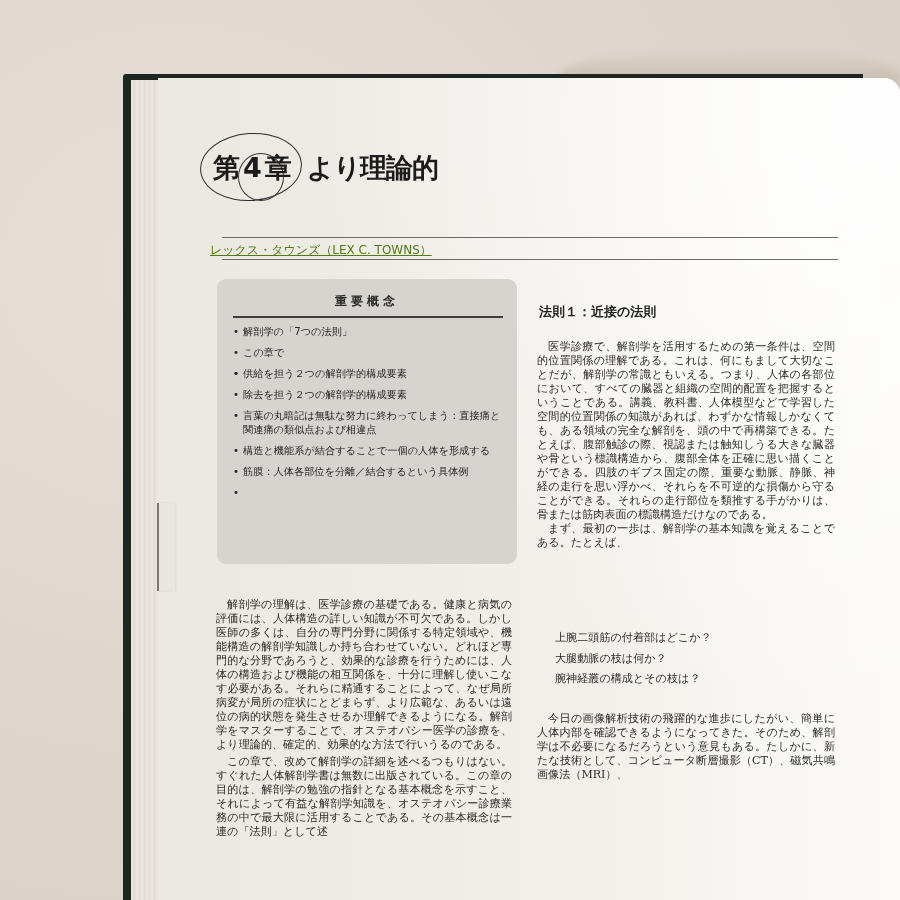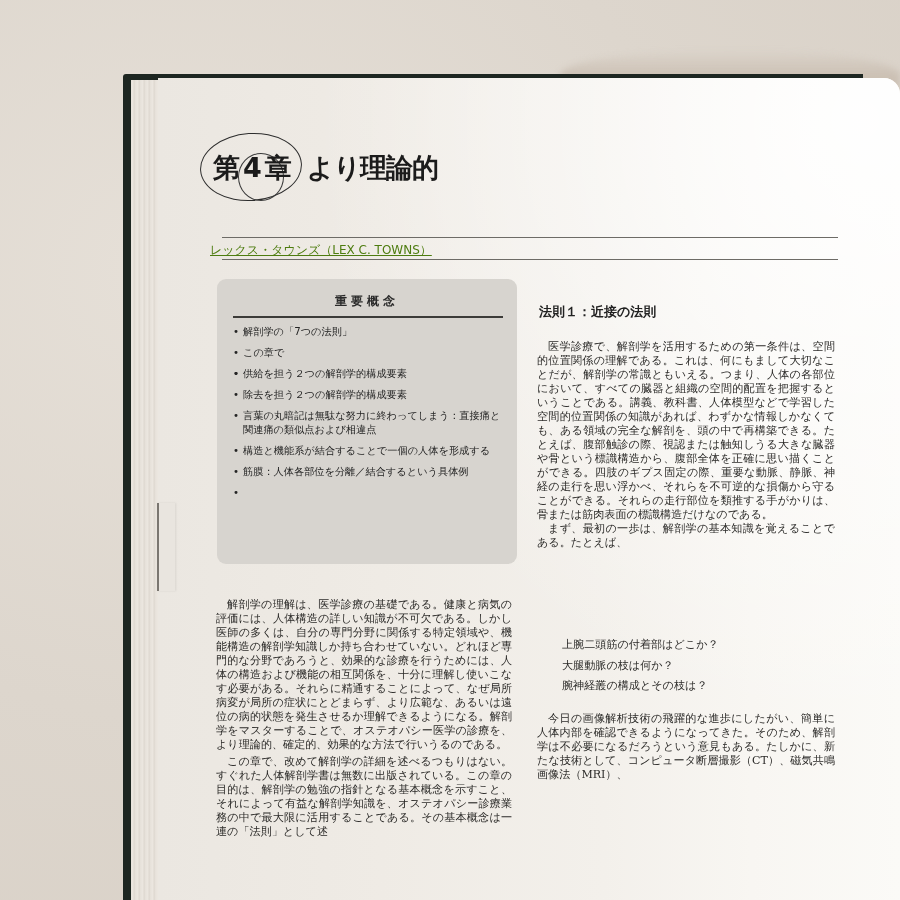--- a/index.html
+++ b/index.html
@@ -82,21 +82,21 @@
   .body-col {
     position:absolute; font-size:11.1px; line-height:14px; color:#2b2a28;
     text-align:justify;
   }
   .body-col p { margin:0; text-indent:1em; }
   .section-title {
     position:absolute; left:539px; top:303px;
     font-family:"DejaVu Sans", sans-serif; font-weight:bold; font-size:13px; color:#222; white-space:nowrap;
   }
   .questions {
-    position:absolute; left:555px; top:628px; margin:7px; padding:0; list-style:none;
+    position:absolute; left:555px; top:628px; margin:0; padding:0; list-style:none;
     font-size:11.1px; line-height:20.5px; color:#2b2a28;
   }
   .faint-mark {
     position:absolute; left:474px; top:584px; font-size:8px; color:#cfcbc5;
     font-family:"DejaVu Sans", sans-serif;
   }
 </style>
 </head>
 <body>
 

